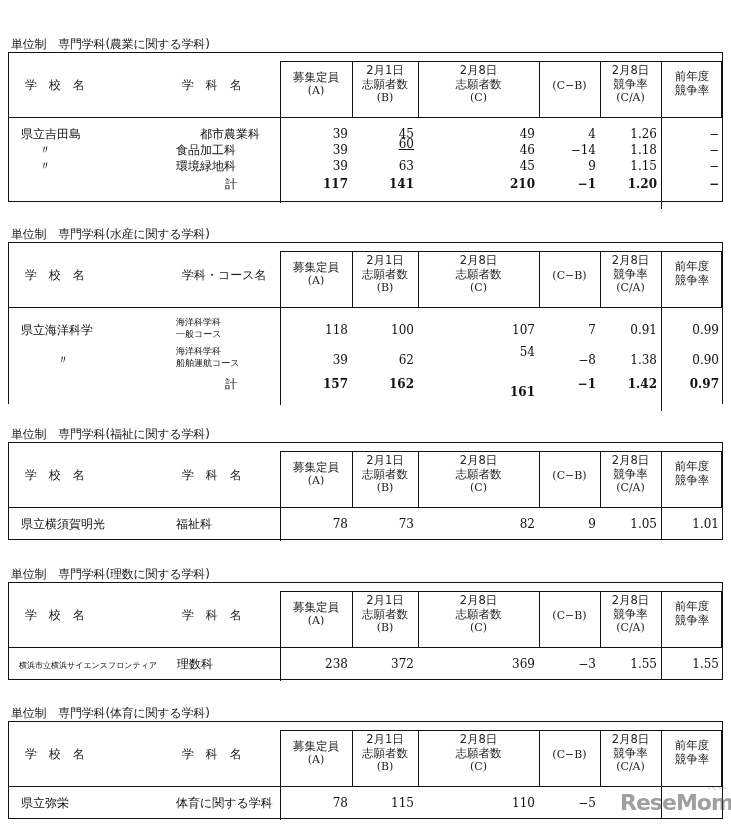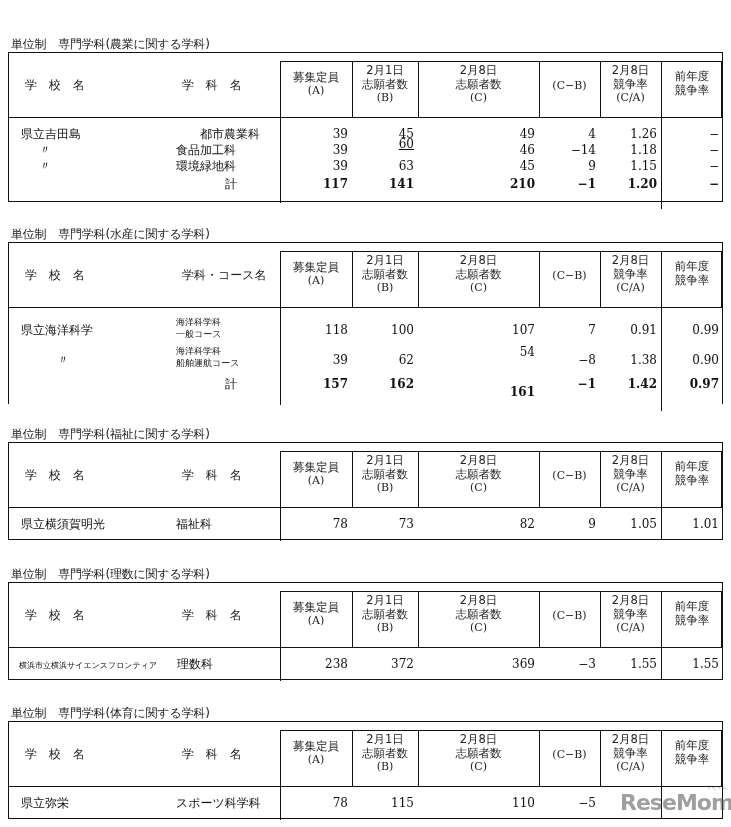--- a/index.html
+++ b/index.html
@@ -319,21 +319,21 @@
         <div>競争率</div>
         <div class="sub">(C/A)</div>
     </div>
     <div class="cell hcell" style="left:652px;top:16px;width:62px;">
       <div>前年度</div>
         <div>競争率</div>
     </div>
 
     <div>
       <div class="cell txt" style="left:12px;top:74px;">県立弥栄</div>
-      <div class="cell txt" style="left:167px;top:74px;">スポーツ科学科</div>
+      <div class="cell txt" style="left:167px;top:74px;">体育に関する学科</div>
       <div class="cell num" style="left:271px;width:68px;top:74px;">78</div>
       <div class="cell num" style="left:343px;width:62px;top:74px;">115</div>
       <div class="cell num" style="left:409px;width:117px;top:74px;">110</div>
       <div class="cell num" style="left:530px;width:57px;top:74px;">−5</div>
       <div class="cell num" style="left:591px;width:57px;top:74px;"></div>
       <div class="cell num" style="left:652px;width:58px;top:74px;"></div>
     </div>
   </div>
 </div>
 

